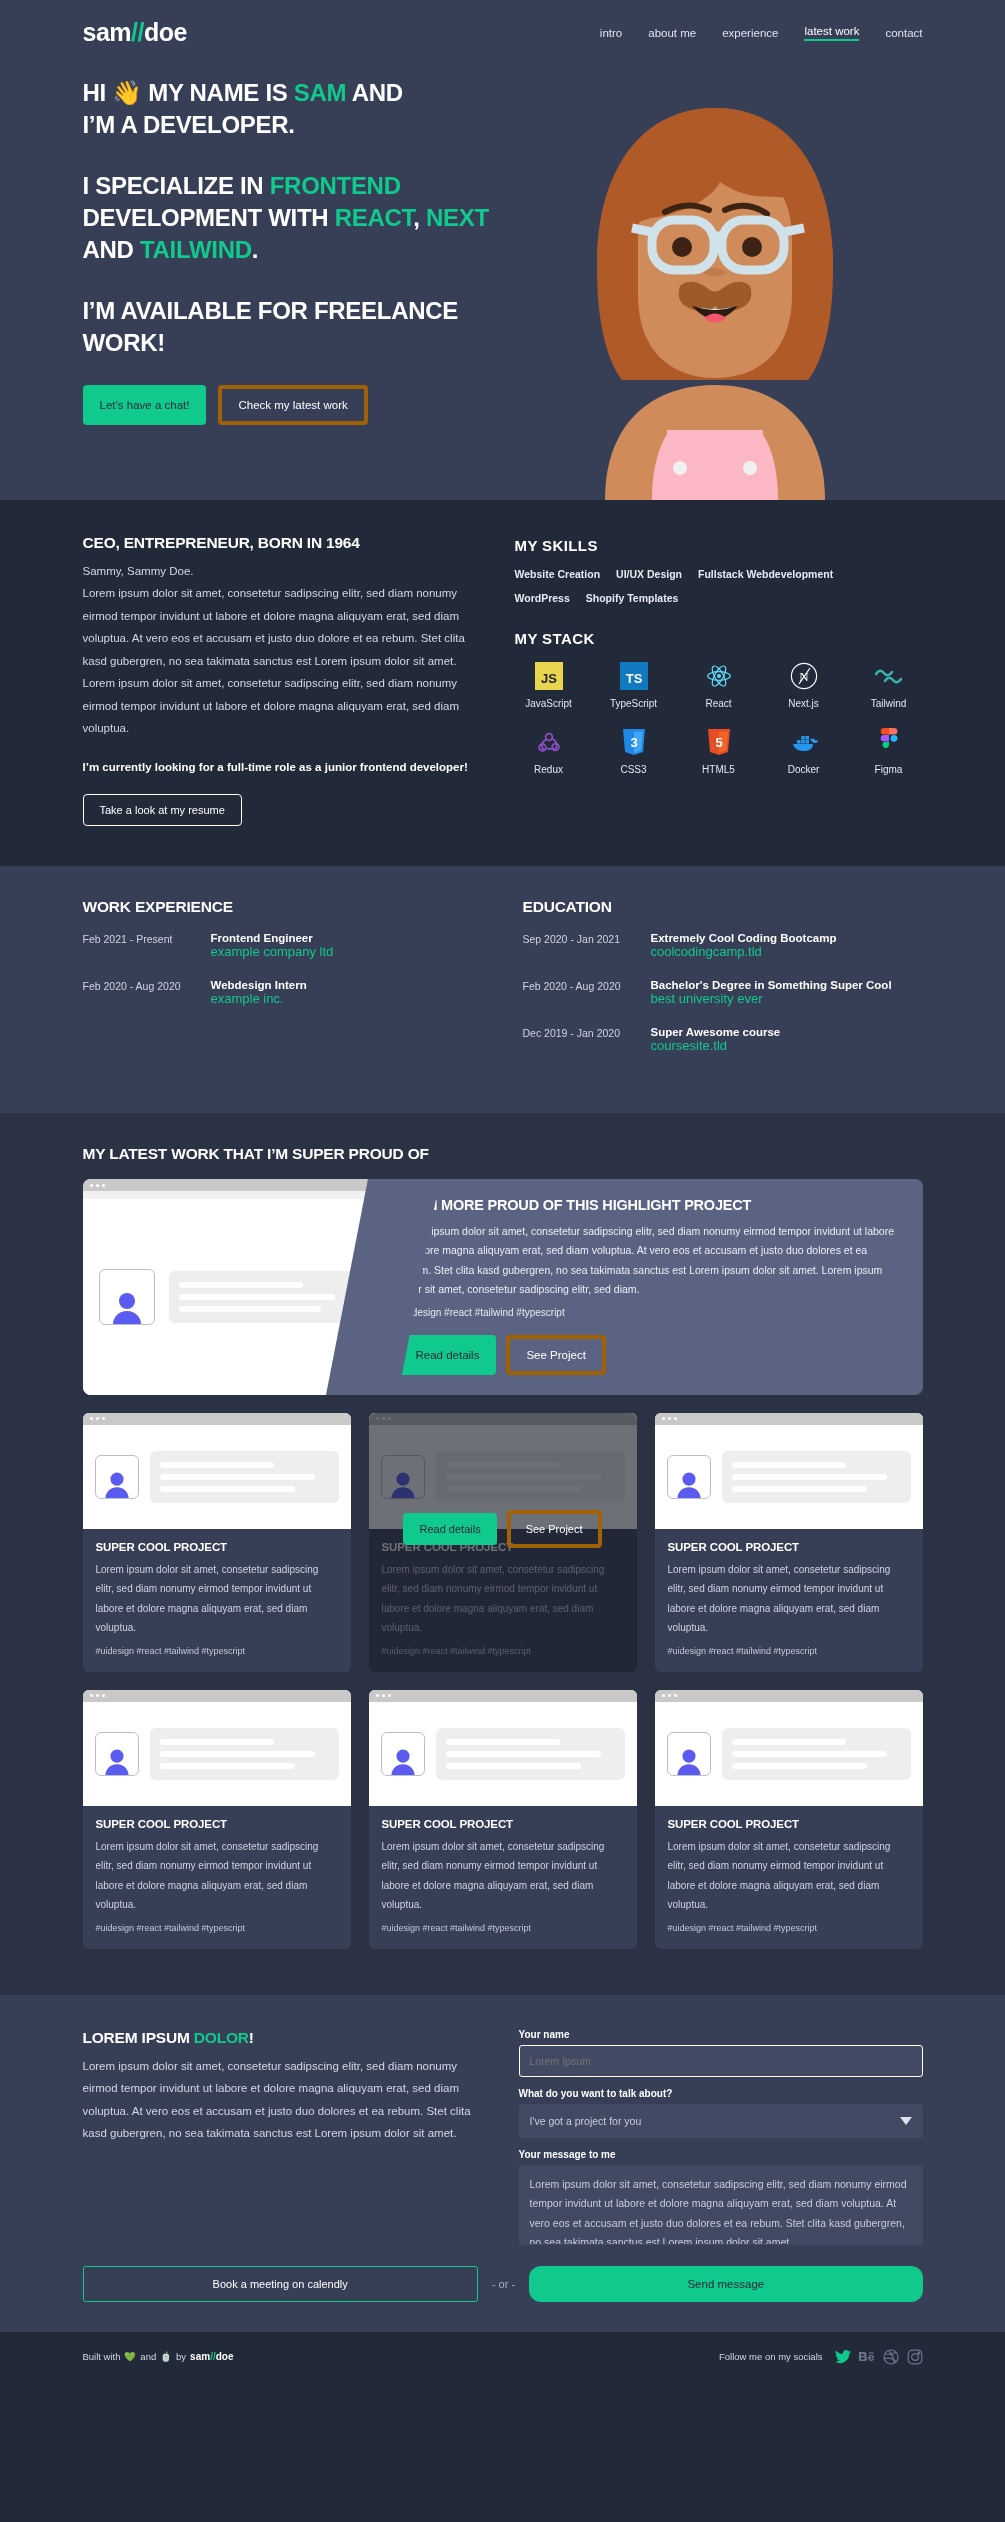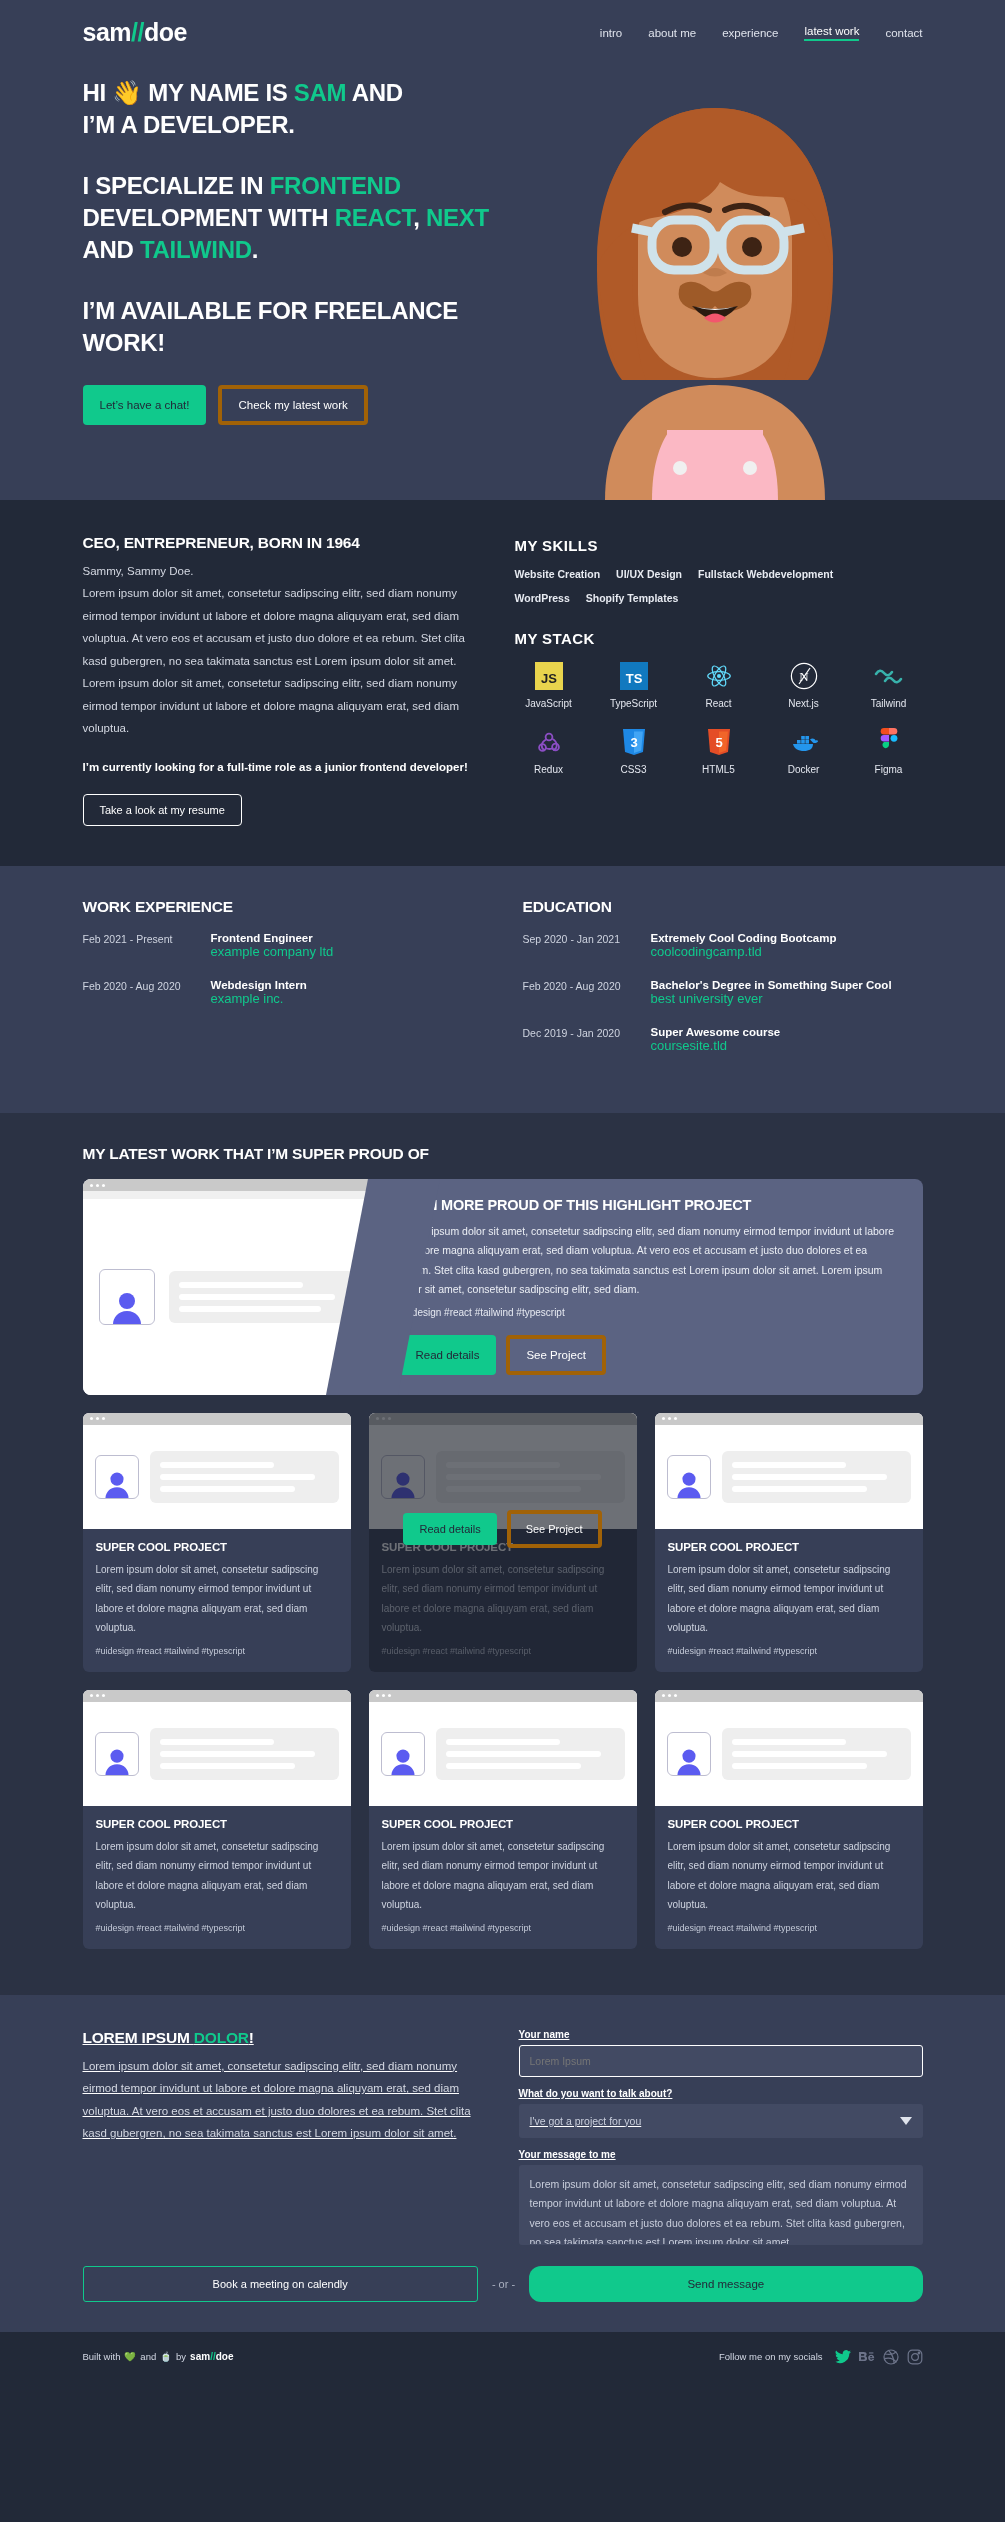--- a/index.html
+++ b/index.html
@@ -114,21 +114,21 @@
     content: ""; position: absolute; inset: 0; background: rgba(20,24,34,0.62); z-index: 2;
   }
   .card-overlay {
     position: absolute; z-index: 3; left: 0; right: 0; top: 97px;
     display: flex; gap: 10px; justify-content: center; align-items: center;
   }
   .card-overlay .btn { font-size: 11px; padding: 9px 15px; }
 
   
   .contact { background: #373f57; padding: 34px 0 30px; }
-  .contact-grid { display: flex; gap: 46px; text-decoration: underline; }
+  .contact-grid { display: flex; gap: 46px; }
   .contact-left { width: 390px; display: flex; flex-direction: column; }
   .contact-left h2 { font-size: 15.5px; margin-bottom: 8px; }
   .contact-left p { font-size: 11.5px; color: #d4d8e2; line-height: 1.95; }
   .contact-right { flex: 1; }
   .field { margin-bottom: 11px; }
   .field label { display: block; font-size: 10px; font-weight: 700; color: #fff; margin-bottom: 5px; }
   .field input, .field textarea, .field .select {
     width: 100%; background: #424a63; border: 1px solid transparent; border-radius: 3px;
     color: #c9cedc; font-size: 10.5px; font-family: inherit; padding: 9px 10px; outline: none;
   }

